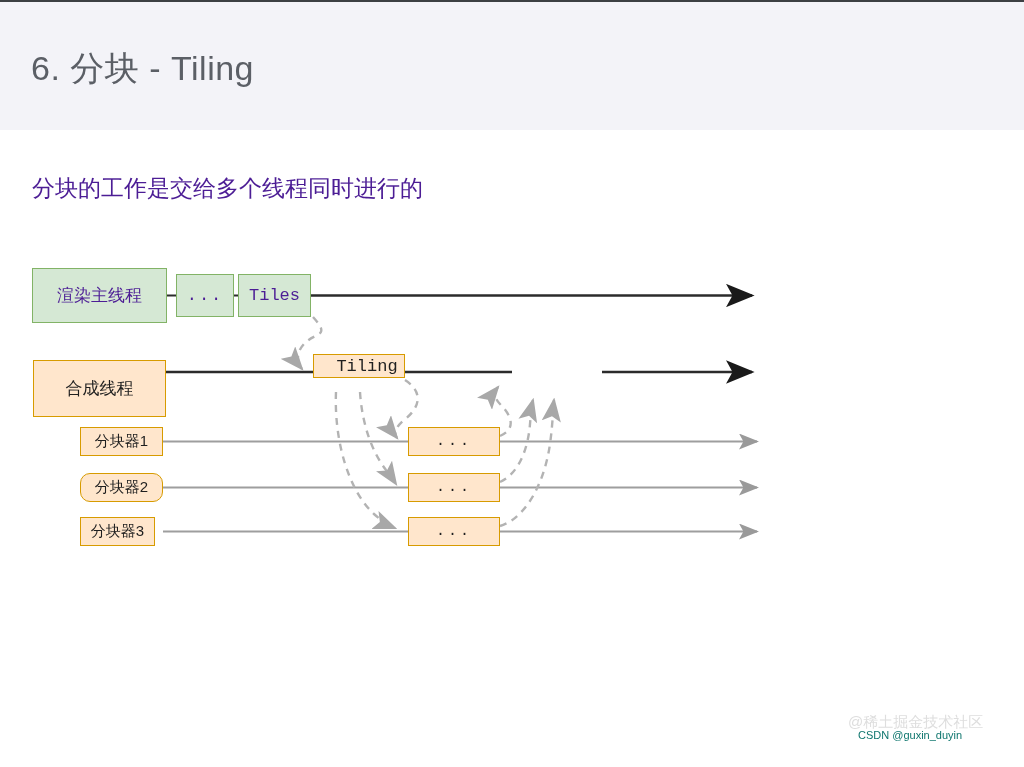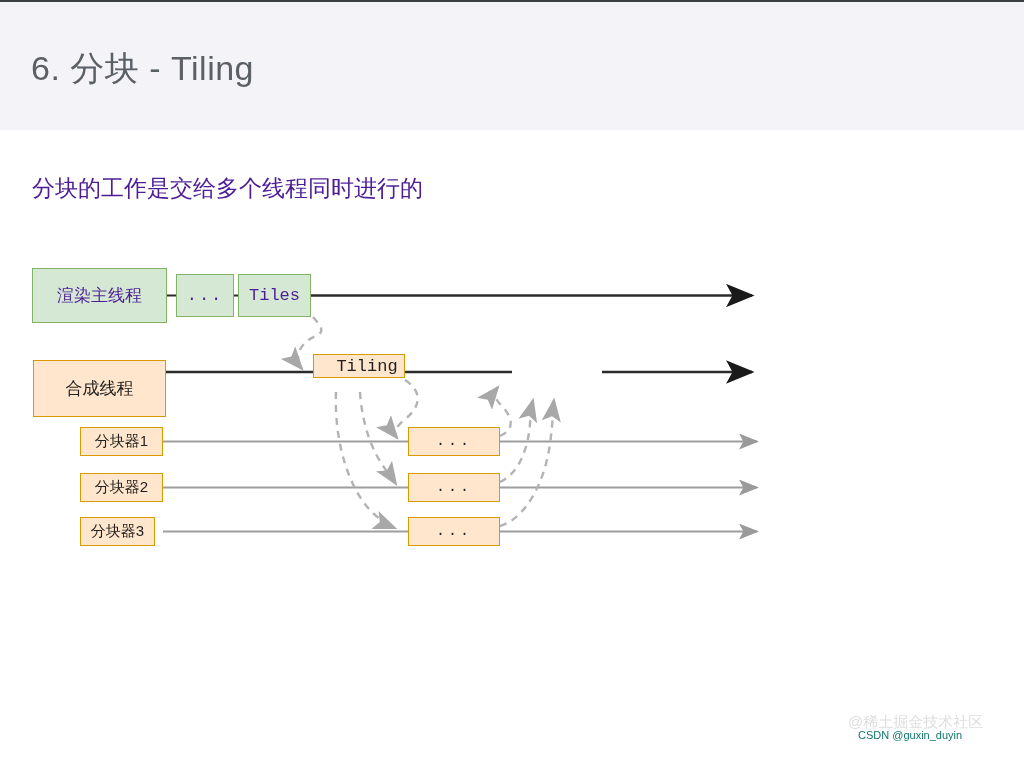--- a/index.html
+++ b/index.html
@@ -97,21 +97,21 @@
     font-family: "Liberation Mono", "DejaVu Sans Mono", monospace;
   }
   
   #n-main-thread { left: 32px;  top: 268px; width: 135px; height: 55px;  font-size: 17px; }
   #n-dots-main   { left: 176px; top: 274px; width: 58px;  height: 43px;  font-size: 17px; letter-spacing: 2px; }
   #n-paint       { left: 238px; top: 274px; width: 73px;  height: 43px;  font-size: 17px; }
   #n-comp-thread { left: 33px;  top: 344px; width: 133px; height: 57px;  font-size: 17px; margin-top: 16px; }
   #n-tiling      { left: 313px; top: 354px; width: 92px;  height: 24px;  font-size: 17px; padding-left: 16px; }
   #n-tiles       { left: 512px; top: 352px; width: 90px;  height: 39px;  font-size: 17px; }
   #n-tiler-1     { left: 80px;  top: 427px; width: 83px;  height: 29px;  font-size: 15px; }
-  #n-tiler-2     { left: 80px;  top: 473px; width: 83px;  height: 29px;  font-size: 15px; }
+  #n-tiler-2     { left: 80px;  top: 473px; width: 83px;  height: 29px;  font-size: 15px; border-radius: 10px; }
   #n-tiler-3     { left: 80px;  top: 517px; width: 75px;  height: 29px;  font-size: 15px; }
   #n-dots-1      { left: 408px; top: 427px; width: 92px;  height: 29px;  font-size: 15px; letter-spacing: 3px; }
   #n-dots-2      { left: 408px; top: 473px; width: 92px;  height: 29px;  font-size: 15px; letter-spacing: 3px; }
   #n-dots-3      { left: 408px; top: 517px; width: 92px;  height: 29px;  font-size: 15px; letter-spacing: 3px; }
   
   .watermark {
     position: absolute;
     color: #d8d8d8;
     white-space: nowrap;
     user-select: none;

